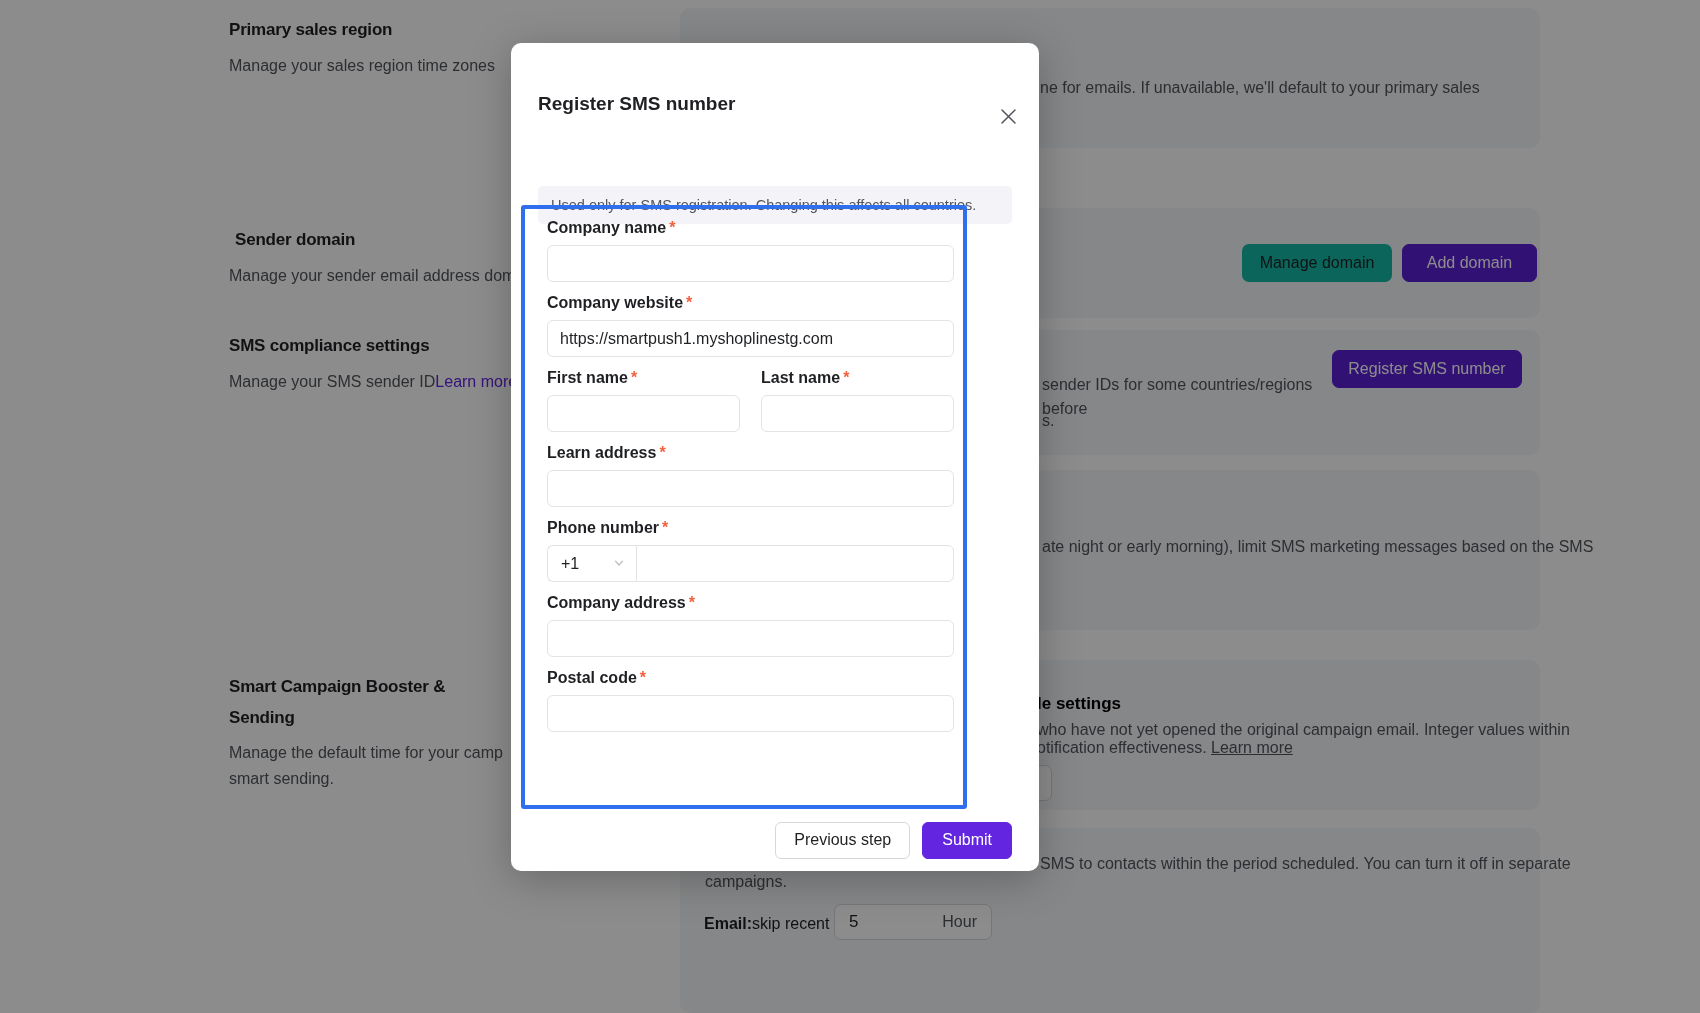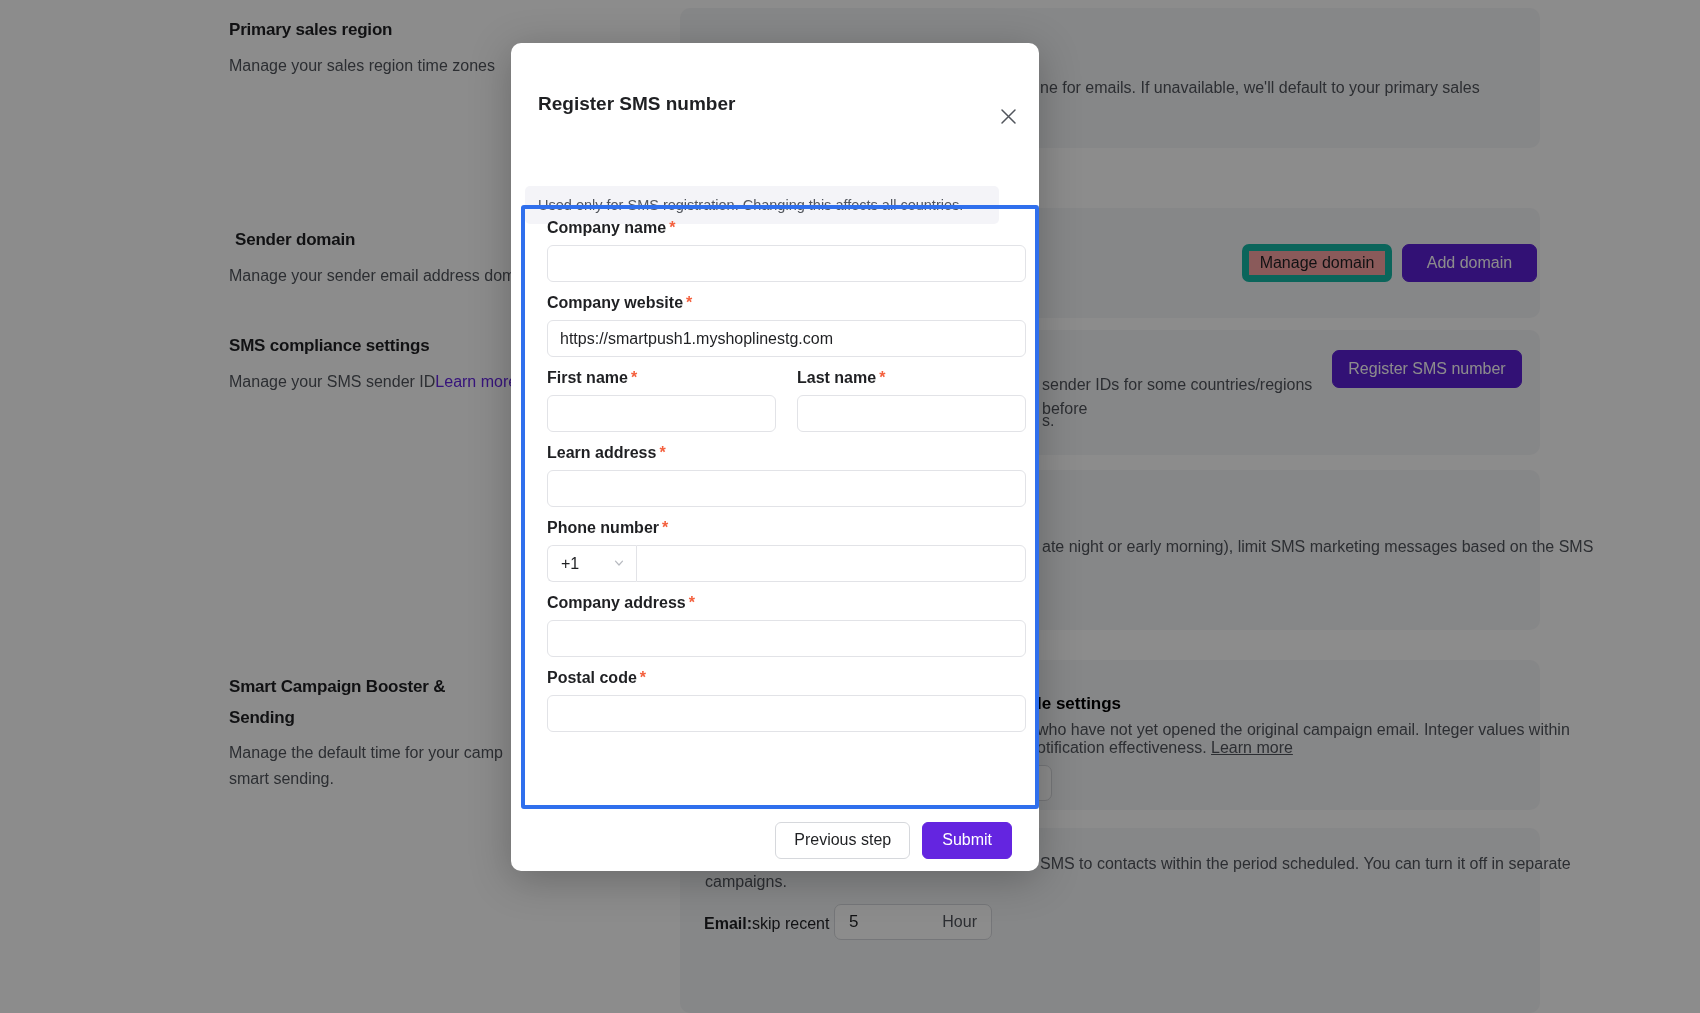--- a/index.html
+++ b/index.html
@@ -51,22 +51,22 @@
   }
   .btn {
     position: absolute;
     display: flex; align-items: center; justify-content: center;
     font-size: 16px;
     border-radius: 7px;
     white-space: nowrap;
     cursor: pointer;
   }
   .btn-secondary {
-    background: #fca5a5;
-    border: 7px solid #14b8a6;
+    background: #14b8a6;
+    border: 3px solid #14b8a6;
     color: #1f2023;
   }
   .btn-primary {
     background: #5c1fd6;
     border: 1px solid #5c1fd6;
     color: #ffffff;
   }
   .link { color: #6425e0; text-decoration: none; }
   .link-u { color: #51555c; text-decoration: underline; }
 
@@ -125,32 +125,32 @@
     width: 26px; height: 26px; border-radius: 50%;
     display: flex; align-items: center; justify-content: center;
     font-size: 13px; font-weight: bold; flex: none;
   }
   .step-done { border: 1.6px solid #8b5cf6; color: #8b5cf6; background: #fff; }
   .step-active { background: #6425e0; color: #ffffff; }
   .step-label { font-size: 16px; color: #51555c; white-space: nowrap; }
   .step-label.active { color: #1f2023; }
 
   #notice {
-    position: absolute; left: 14px; top: 143px;
+    position: absolute; left: 27px; top: 143px;
     width: 474px; height: 38px;
     background: #f4f4f8;
     border-radius: 5px;
     display: flex; align-items: center;
     padding: 0 13px;
     font-size: 14.5px; color: #51555c; text-align: center;
   }
 
   #form-box {
     position: absolute; left: 10px; top: 162px;
-    width: 518px; height: 604px;
+    width: 446px; height: 604px;
     border: 4px solid #2f6fed;
     border-radius: 3px;
     padding: 10px 9px 0 22px;
     overflow: hidden;
   }
   .field { position: relative; margin-top: 0; }
   .flabel {
     font-size: 16px; font-weight: bold; color: #1f2023;
     margin-bottom: 8px; display: block;
   }

